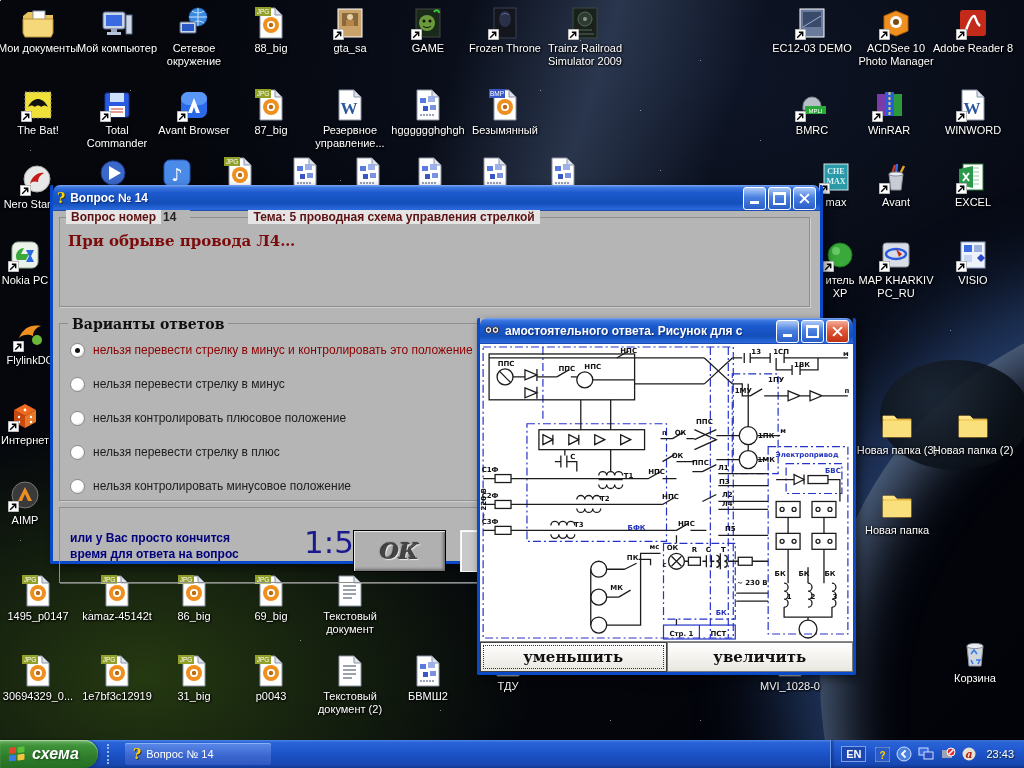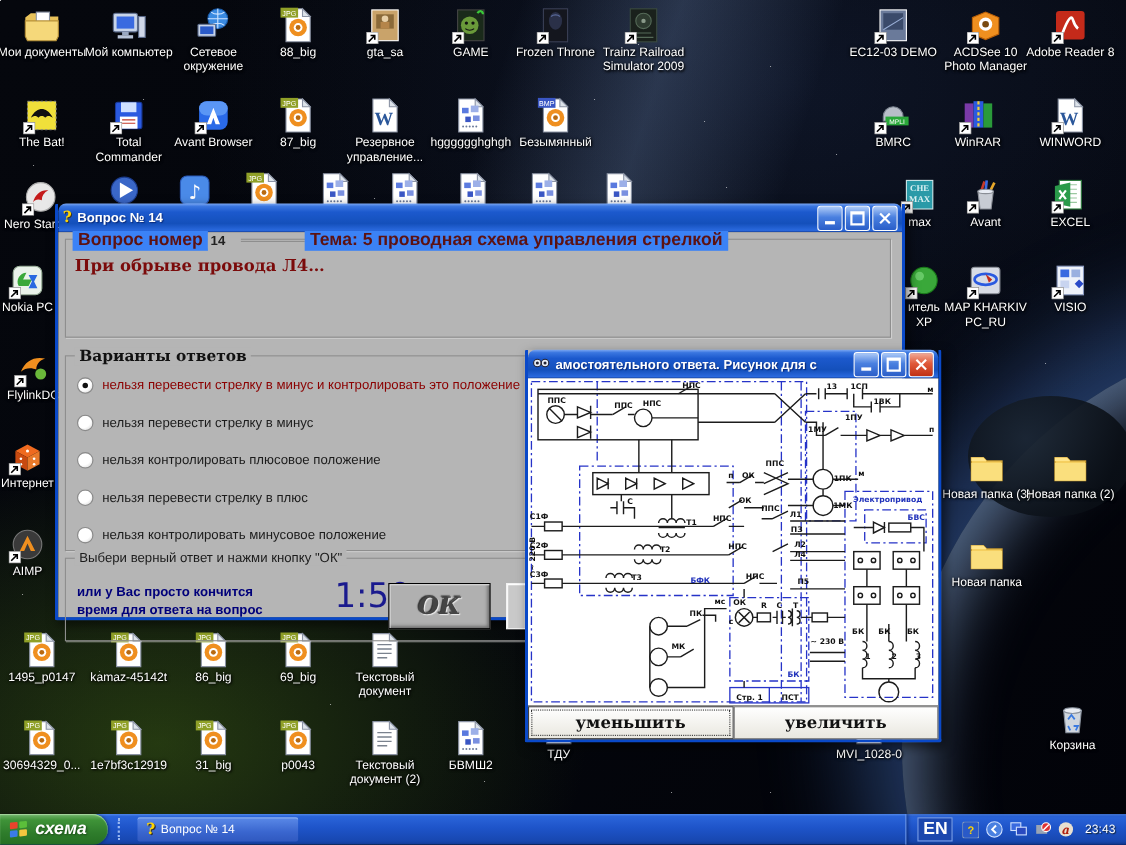--- a/index.html
+++ b/index.html
@@ -44,21 +44,21 @@
   .g-min{width:9px;height:3px;background:#fff;margin-top:9px;}
   .g-max{width:9px;height:8px;border:2px solid #fff;border-top-width:3px;}
 
   
   #quizwin{left:50px;top:185px;width:767px;height:376px;z-index:10;}
   #quizclient{position:absolute;left:0;right:0;top:26px;bottom:0;background:#b5b5b5;}
   .grp{position:absolute;border:1px solid #8e8e8e;box-shadow:1px 1px 0 rgba(255,255,255,.35);}
   .leg{position:absolute;top:-8px;left:8px;background:#b5b5b5;padding:0 4px;font-size:12px;}
   #grp1{left:6px;top:6px;width:749px;height:88px;}
   #grp1 .legrow{position:absolute;top:-8px;left:6px;display:flex;align-items:center;}
-  .legseg{background:#3b82f6;padding:0 5px;font-size:16px;font-weight:bold;color:#5c1212;}
+  .legseg{background:#e5e5e5;padding:0 5px;font-size:12px;font-weight:bold;color:#5c1212;}
   .legnum{background:#b5b5b5;padding:0 14px 0 2px;font-size:12px;font-weight:bold;color:#222;}
   .leggap{width:58px;height:1px;background:#8e8e8e;margin-top:1px;}
   #question{position:absolute;left:8px;top:14px;font-family:"DejaVu Serif",serif;
     font-weight:bold;font-size:15px;color:#7b0b0b;}
   #grp2{left:6px;top:112px;width:749px;height:176px;text-align:center;}
   #grp2 .leg{font-family:"DejaVu Serif",serif;font-weight:bold;font-size:14px;color:#111;}
   .opt{position:absolute;left:10px;display:flex;align-items:center;height:16px;}
   .radio{width:13px;height:13px;border-radius:50%;background:radial-gradient(circle at 35% 30%,#fff 55%,#cfcfcf);
     border:1px solid #8a8a8a;margin-right:8px;position:relative;}
   .radio.sel::after{content:"";position:absolute;left:4px;top:4px;width:5px;height:5px;border-radius:50%;background:#111;}
@@ -98,21 +98,21 @@
   #qsep{width:6px;height:20px;margin:0 7px 0 9px;border-left:2px dotted #9ab8f2;}
   .task{height:22px;margin:0 3px;border-radius:2px;display:flex;align-items:center;padding:0 8px;
     min-width:130px;max-width:160px;
     background:linear-gradient(180deg,#5b8ae8,#3a66cf 60%,#3059c0);box-shadow:inset 0 1px 0 #8cb0f2;}
   .task.active{background:linear-gradient(180deg,#1e44a0,#2a55b8);box-shadow:inset 1px 2px 3px #102a66;}
   .task .tl{color:#fff;font-size:11px;margin-left:5px;white-space:nowrap;overflow:hidden;}
   .ti-help{color:#ffd400;font-weight:bold;font-family:"DejaVu Serif",serif;font-size:14px;text-shadow:1px 1px 0 #333;}
   #tray{margin-left:auto;height:28px;display:flex;align-items:center;padding:0 10px 0 10px;
     background:linear-gradient(180deg,#4f86ea 0%,#2a64d9 8%,#1e54c9 45%,#1747b0 88%,#123a95 100%);
     border-left:1px solid #6a96ea;box-shadow:inset 2px 0 3px rgba(10,30,90,.5);}
-  #langbox{background:#1b47ae;color:#fff;font-size:16px;font-weight:bold;padding:1px 4px;
+  #langbox{background:#1b47ae;color:#fff;font-size:11px;font-weight:bold;padding:1px 4px;
     border:1px solid #7aa0ea;margin-right:6px;}
   .trayic{margin:0 3px;display:flex;align-items:center;}
   #clock{color:#fff;font-size:11px;margin-left:7px;text-shadow:1px 1px 1px #123;}
 
   
   .clbl{font-family:"DejaVu Sans",sans-serif;font-size:7px;font-weight:bold;fill:#111;}
   .clbl.cb{fill:#2233bb;}
 </style>
 </head>
 <body>
@@ -839,21 +839,20 @@
             <span class="radio"></span>
             <span class="olabel">нельзя перевести стрелку в плюс</span>
           </div>
           <div class="opt" style="top: 154px;">
             <span class="radio"></span>
             <span class="olabel">нельзя контролировать минусовое положение</span>
           </div>
         </div>
     </div>
     <div class="grp" id="grp3">
-      <span class="leg">Выбери верный ответ и нажми  кнопку "ОК"</span>
       <div id="hint">
         <div>или у Вас просто кончится</div>
         <div>время для ответа на вопрос</div>
       </div>
       <div id="timer">1:50</div>
       <div id="okbtn">ОК</div>
       <div id="btn2"></div>
     </div>
   </div>
 </div>

